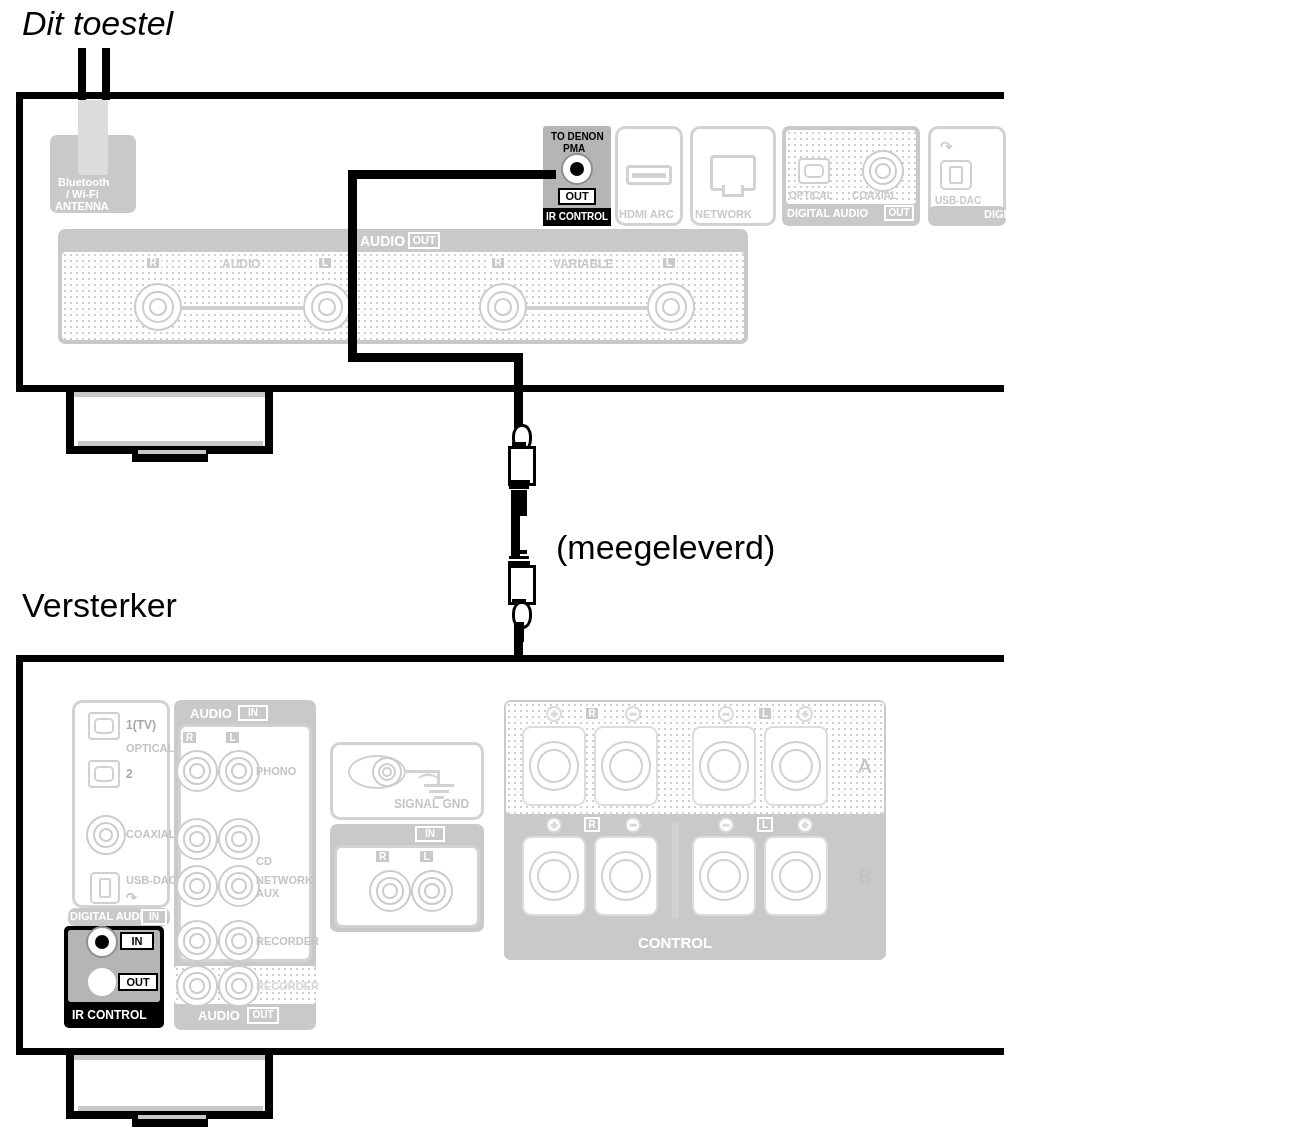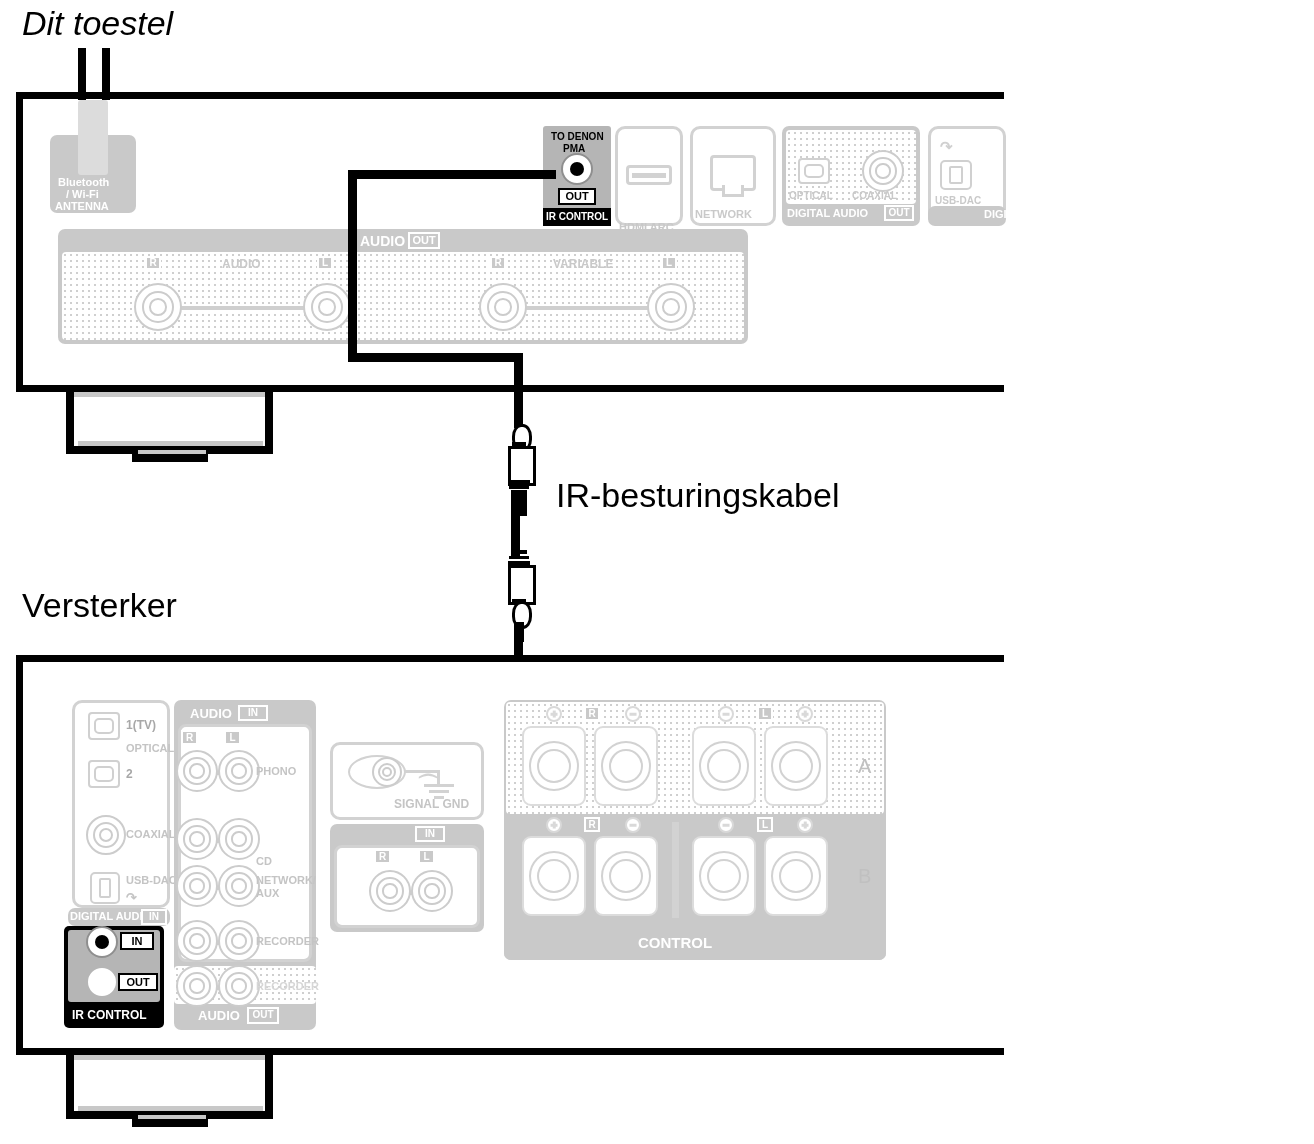--- a/index.html
+++ b/index.html
@@ -125,21 +125,21 @@
   <div class="lbl" style="left:551px;top:131px;font-size:10px;color:#000;">TO DENON</div>
   <div class="lbl" style="left:563px;top:143px;font-size:10px;color:#000;">PMA</div>
   <div class="jack-out" style="left:563px;top:155px;width:28px;height:28px;">
       <i></i>
     </div>
   <div class="badge-dark" style="left:558px;top:188px;width:38px;height:17px;font-size:11px;line-height:13px;">OUT</div>
 
   <div class="blk mod-outline" style="left:615px;top:126px;width:68px;height:100px;"></div>
   <div class="blk" style="left:626px;top:165px;width:46px;height:20px;border:3px solid #d2d2d2;border-radius:4px;background:#fff;box-sizing:border-box;"></div>
   <div class="blk" style="left:632px;top:173px;width:34px;height:5px;background:#d2d2d2;"></div>
-  <div class="lbl" style="left:619px;top:208px;font-size:11px;color:#c9c9c9;margin-top:13px;">HDMI ARC</div>
+  <div class="lbl" style="left:619px;top:208px;font-size:11px;color:#c9c9c9;">HDMI ARC</div>
 
   <div class="blk mod-outline" style="left:690px;top:126px;width:86px;height:100px;"></div>
   <div class="blk" style="left:710px;top:155px;width:46px;height:36px;border:3px solid #d2d2d2;border-radius:4px;background:#fff;box-sizing:border-box;"></div>
   <div class="blk" style="left:722px;top:185px;width:22px;height:12px;border:3px solid #d2d2d2;border-top:none;background:#fff;box-sizing:border-box;"></div>
   <div class="lbl" style="left:695px;top:208px;font-size:11px;color:#c9c9c9;">NETWORK</div>
 
   <div class="blk mod-grey" style="left:782px;top:126px;width:138px;height:100px;"></div>
   <div class="blk mod-dots" style="left:786px;top:130px;width:130px;height:74px;"></div>
   <div class="opt" style="left:798px;top:158px;width:32px;height:26px;"></div>
   <div class="rca" style="left:862px;top:150px;width:42px;height:42px;">
@@ -213,21 +213,21 @@
   <div class="plug" style="left:503px;top:550px;width:32px;height:92px;">
     <div class="band" style="left:8px;top:0px;width:16px;height:4px;"></div>
     <div class="band" style="left:6px;top:6px;width:20px;height:3px;"></div>
     <div class="band" style="left:5px;top:11px;width:22px;height:4px;"></div>
     <div class="body" style="left:5px;top:15px;width:22px;height:34px;"></div>
     <div class="band" style="left:9px;top:49px;width:14px;height:4px;"></div>
     <div class="tip" style="left:9px;top:51px;width:14px;height:22px;"></div>
     <div class="neck" style="left:11px;top:72px;width:10px;height:20px;"></div>
   </div>
 
-  <div class="heading" style="left:556px;top:478px;">IR-besturingskabel</div>
+  <div class="heading" style="left:556px;top:530px;">(meegeleverd)</div>
 
   <div class="cab" style="left:514px;top:632px;width:9px;height:64px;"></div>
   <div class="cab" style="left:48px;top:687px;width:475px;height:9px;"></div>
   <div class="cab" style="left:48px;top:687px;width:9px;height:245px;"></div>
   <div class="cab" style="left:48px;top:932px;width:60px;height:9px;"></div>
 
   <div class="heading" style="left:22px;top:588px;">Versterker</div>
 
   <div class="chassis" style="left:16px;top:655px;width:1298px;height:400px;">
     <div class="edge-top" style="width:988px;"></div>

